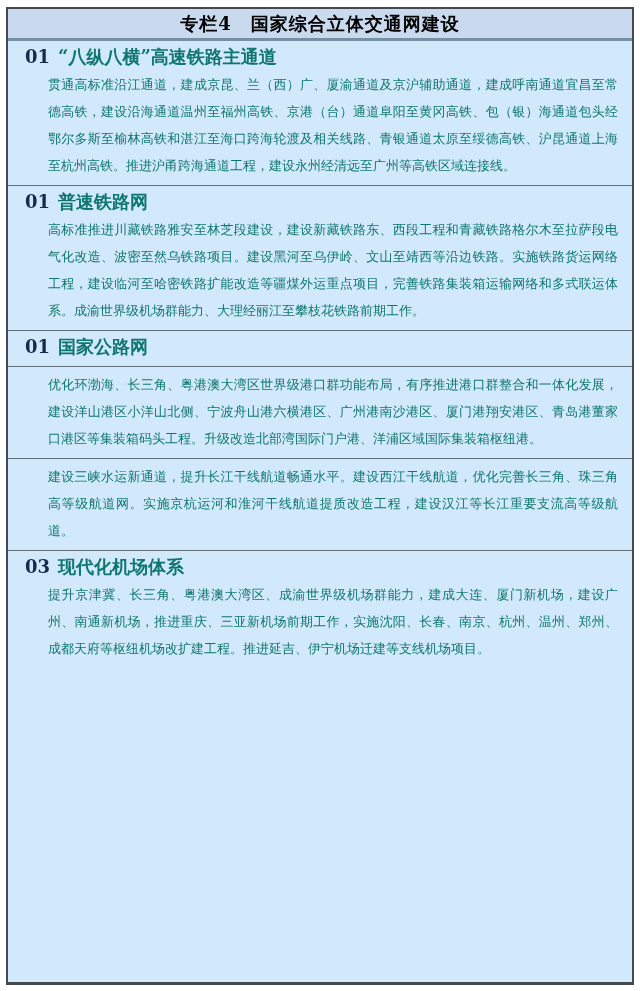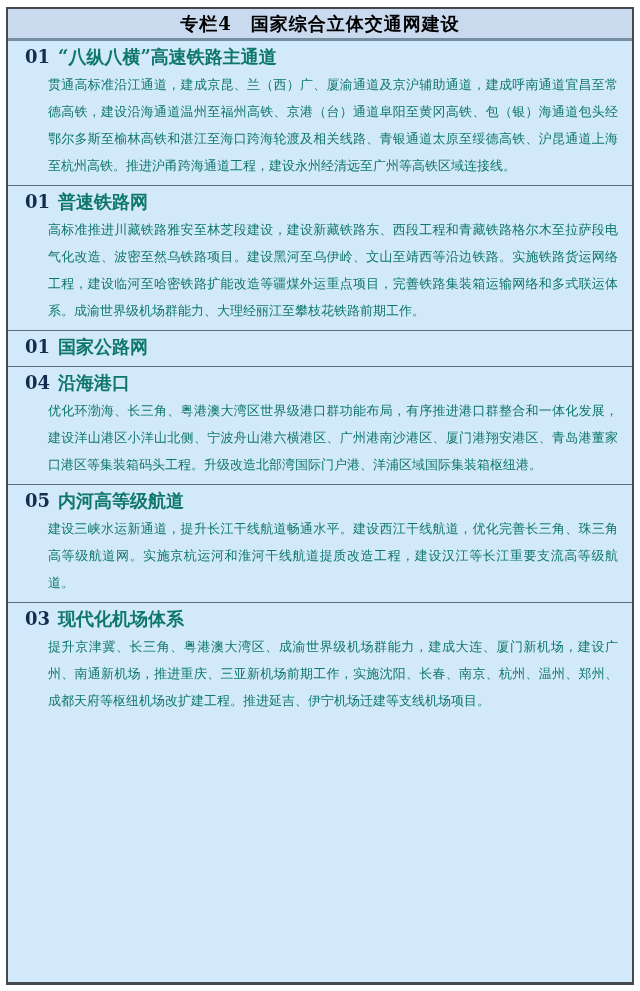--- a/index.html
+++ b/index.html
@@ -91,32 +91,24 @@
       </div>
 
       <div class="section">
         <div class="sec-head">
           <span class="sec-num">01</span>
           <span class="sec-title">国家公路网</span>
         </div>
       </div>
 
       <div class="section">
-        <div class="sec-head">
-          <span class="sec-num">04</span>
-          <span class="sec-title">沿海港口</span>
-        </div>
         <div class="sec-body">优化环渤海、长三角、粤港澳大湾区世界级港口群功能布局，有序推进港口群整合和一体化发展，建设洋山港区小洋山北侧、宁波舟山港六横港区、广州港南沙港区、厦门港翔安港区、青岛港董家口港区等集装箱码头工程。升级改造北部湾国际门户港、洋浦区域国际集装箱枢纽港。</div>
       </div>
 
       <div class="section">
-        <div class="sec-head">
-          <span class="sec-num">05</span>
-          <span class="sec-title">内河高等级航道</span>
-        </div>
         <div class="sec-body">建设三峡水运新通道，提升长江干线航道畅通水平。建设西江干线航道，优化完善长三角、珠三角高等级航道网。实施京杭运河和淮河干线航道提质改造工程，建设汉江等长江重要支流高等级航道。</div>
       </div>
 
       <div class="section">
         <div class="sec-head">
           <span class="sec-num">03</span>
           <span class="sec-title">现代化机场体系</span>
         </div>
         <div class="sec-body">提升京津冀、长三角、粤港澳大湾区、成渝世界级机场群能力，建成大连、厦门新机场，建设广州、南通新机场，推进重庆、三亚新机场前期工作，实施沈阳、长春、南京、杭州、温州、郑州、成都天府等枢纽机场改扩建工程。推进延吉、伊宁机场迁建等支线机场项目。</div>
       </div>

